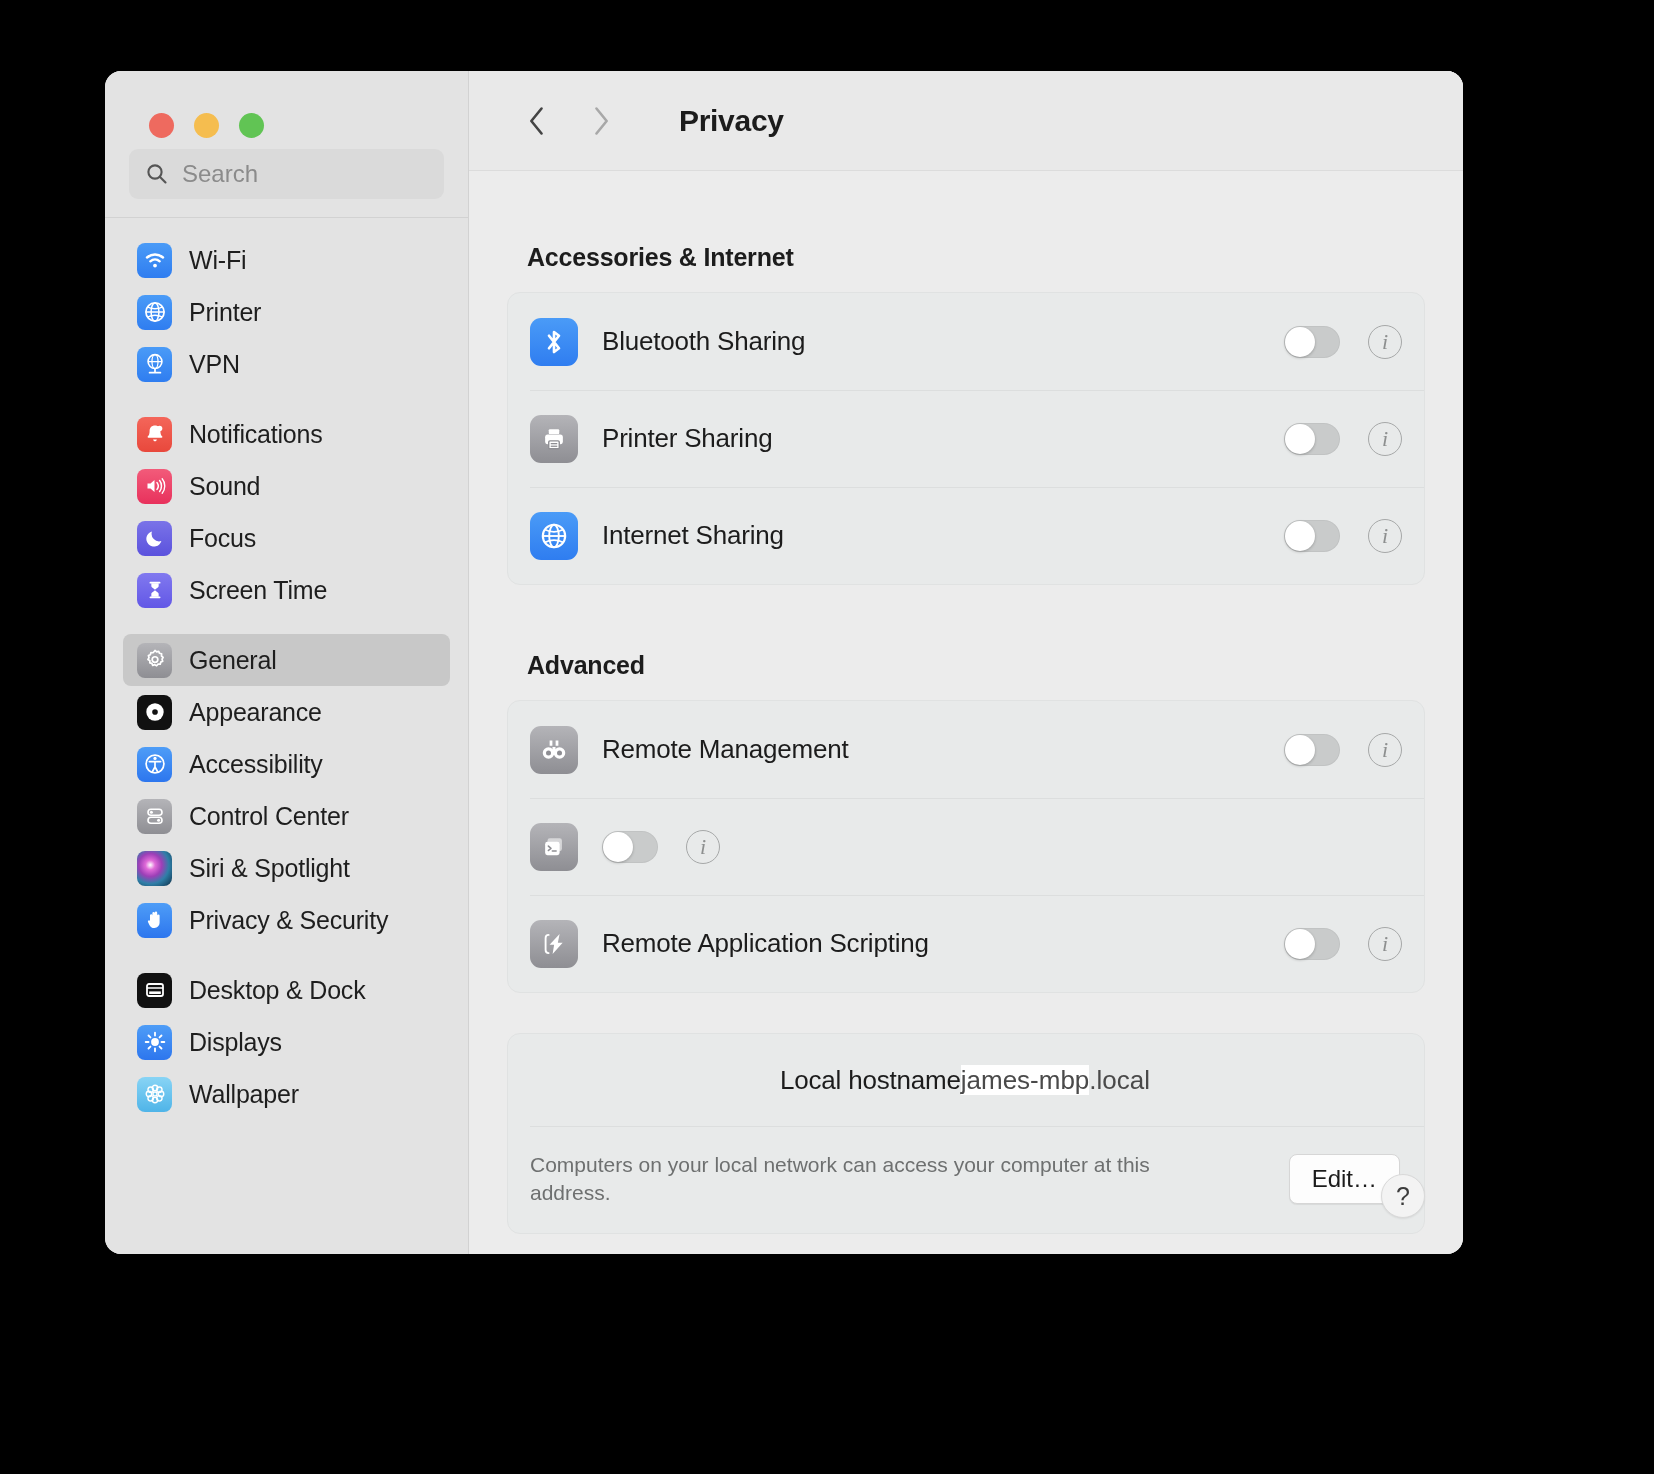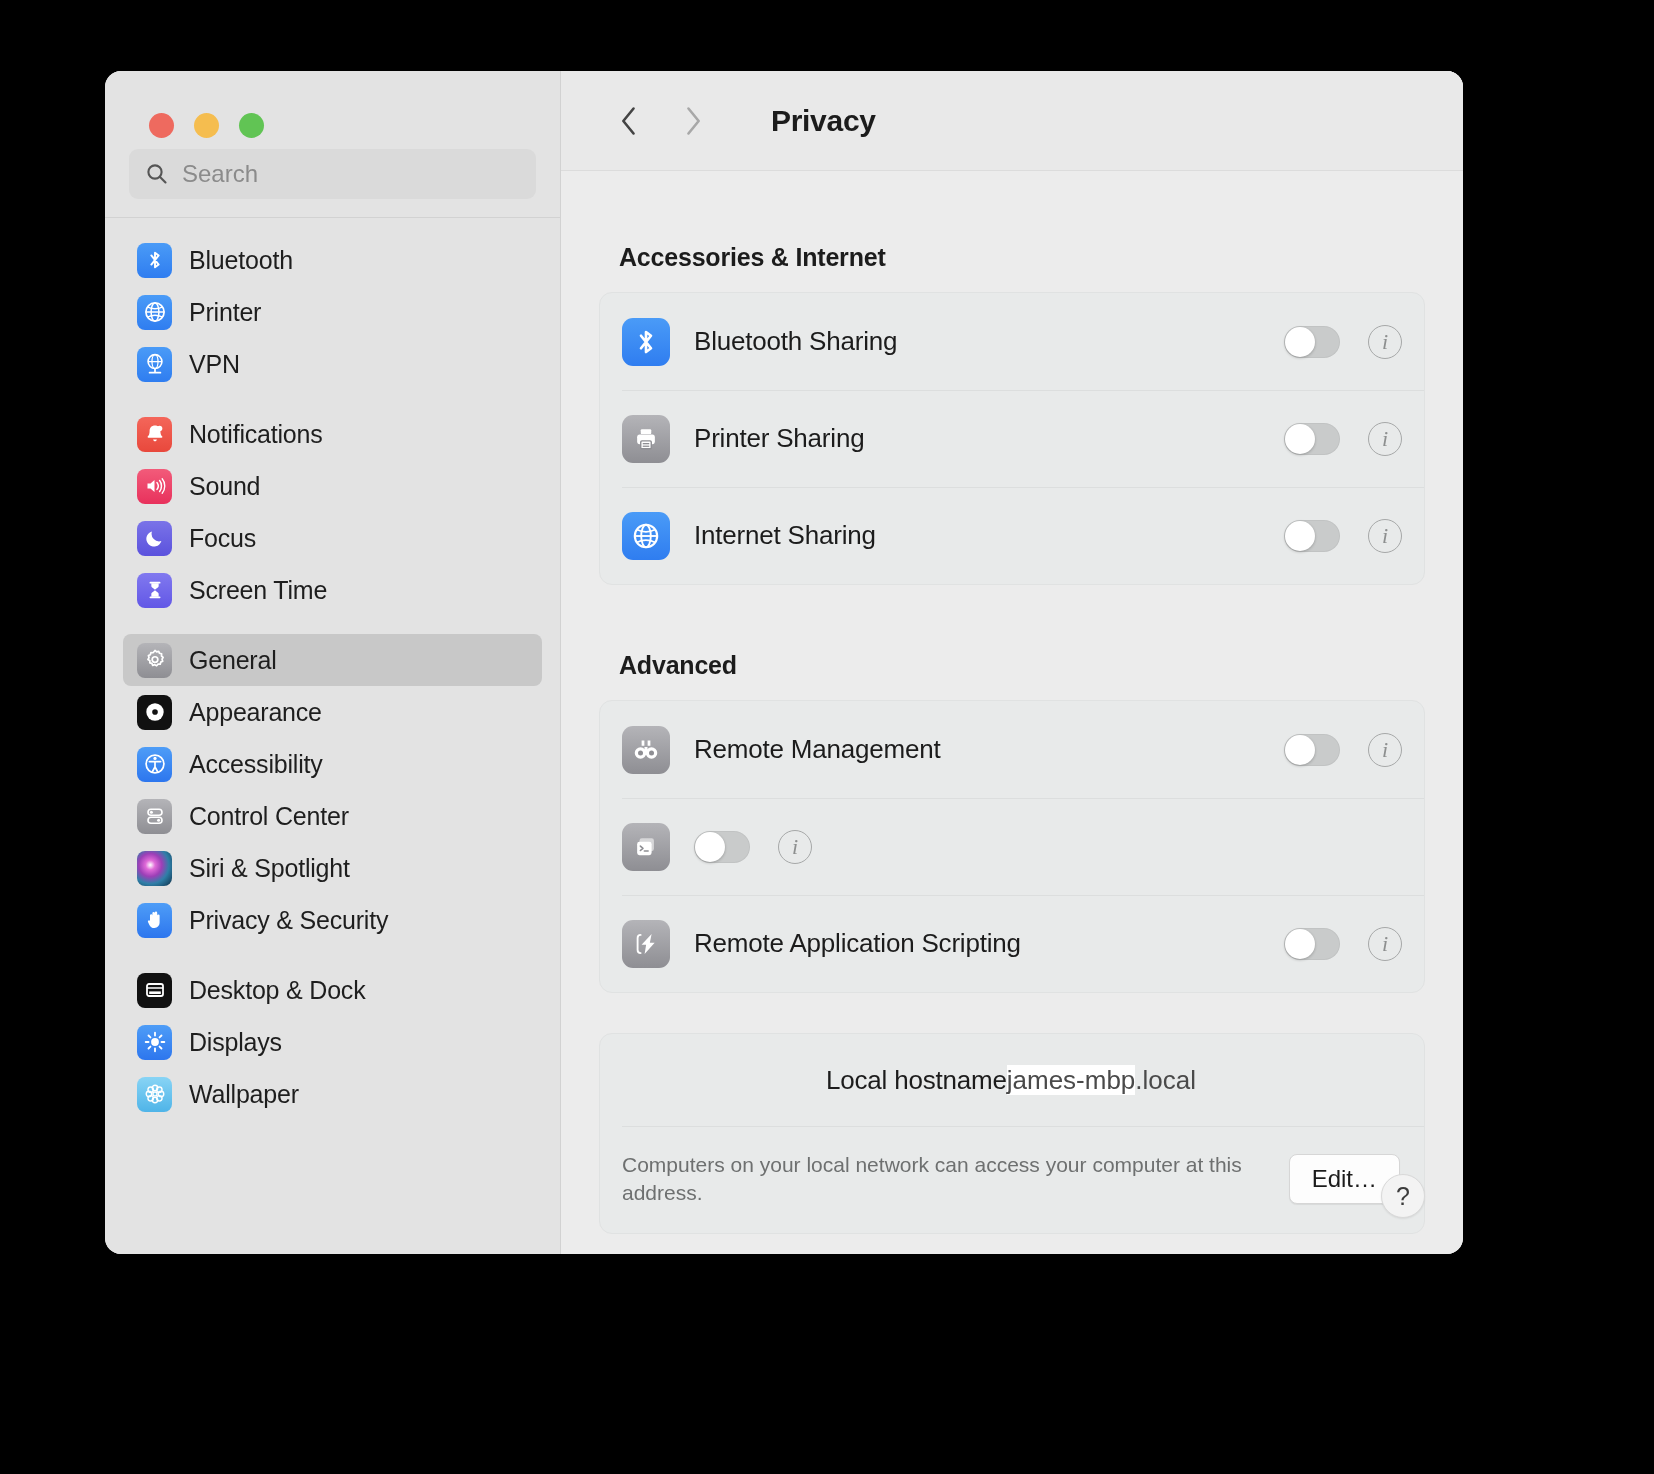--- a/index.html
+++ b/index.html
@@ -18,21 +18,21 @@
     width: 1358px; height: 1183px;
     background: #ececec;
     border-radius: 16px;
     overflow: hidden;
     display: flex;
     box-shadow: 0 22px 60px rgba(0,0,0,0.55);
   }
 
   
   .sidebar {
-    width: 456px;
+    width: 364px;
     background: #e3e3e3;
     border-right: 1px solid #d2d2d2;
     display: flex;
     flex-direction: column;
     flex: none;
     position: relative;
   }
   .traffic {
     display: flex;
     gap: 20px;
@@ -296,25 +296,27 @@
         <span class="search-text">Search</span>
       </div>
     </div>
     <div class="sidebar-divider"></div>
 
     <div class="nav">
 
       <div class="nav-group">
         <div class="nav-item">
           <span class="app-icon ic-blue">
-            <svg width="22" height="22" viewBox="0 0 24 24">
-              <path d="M8 7l8 10-4 3V4l4 3-8 10" fill="none" stroke="#fff" stroke-width="2.1" stroke-linejoin="round" stroke-linecap="round"></path>
-            </svg>
-          </span>
-          <span class="nav-label">Bluetooth</span>
+            <svg width="24" height="24" viewBox="0 0 24 24">
+              <path d="M4 9.5c4.6-4 11.4-4 16 0" fill="none" stroke="#fff" stroke-width="2.4" stroke-linecap="round"></path>
+              <path d="M7.3 13.3c2.8-2.4 6.6-2.4 9.4 0" fill="none" stroke="#fff" stroke-width="2.4" stroke-linecap="round"></path>
+              <circle cx="12" cy="17.6" r="1.9" fill="#fff"></circle>
+            </svg>
+          </span>
+          <span class="nav-label">Wi-Fi</span>
         </div>
         <div class="nav-item">
           <span class="app-icon ic-blue">
             <svg width="26" height="26" viewBox="0 0 24 24">
               <circle cx="12" cy="12" r="8.4" fill="none" stroke="#fff" stroke-width="1.6"></circle>
               <ellipse cx="12" cy="12" rx="3.6" ry="8.4" fill="none" stroke="#fff" stroke-width="1.4"></ellipse>
               <line x1="3.6" y1="12" x2="20.4" y2="12" stroke="#fff" stroke-width="1.4"></line>
               <path d="M5 7.2c4.3 2.2 9.7 2.2 14 0M5 16.8c4.3-2.2 9.7-2.2 14 0" fill="none" stroke="#fff" stroke-width="1.3"></path>
             </svg>
           </span>

